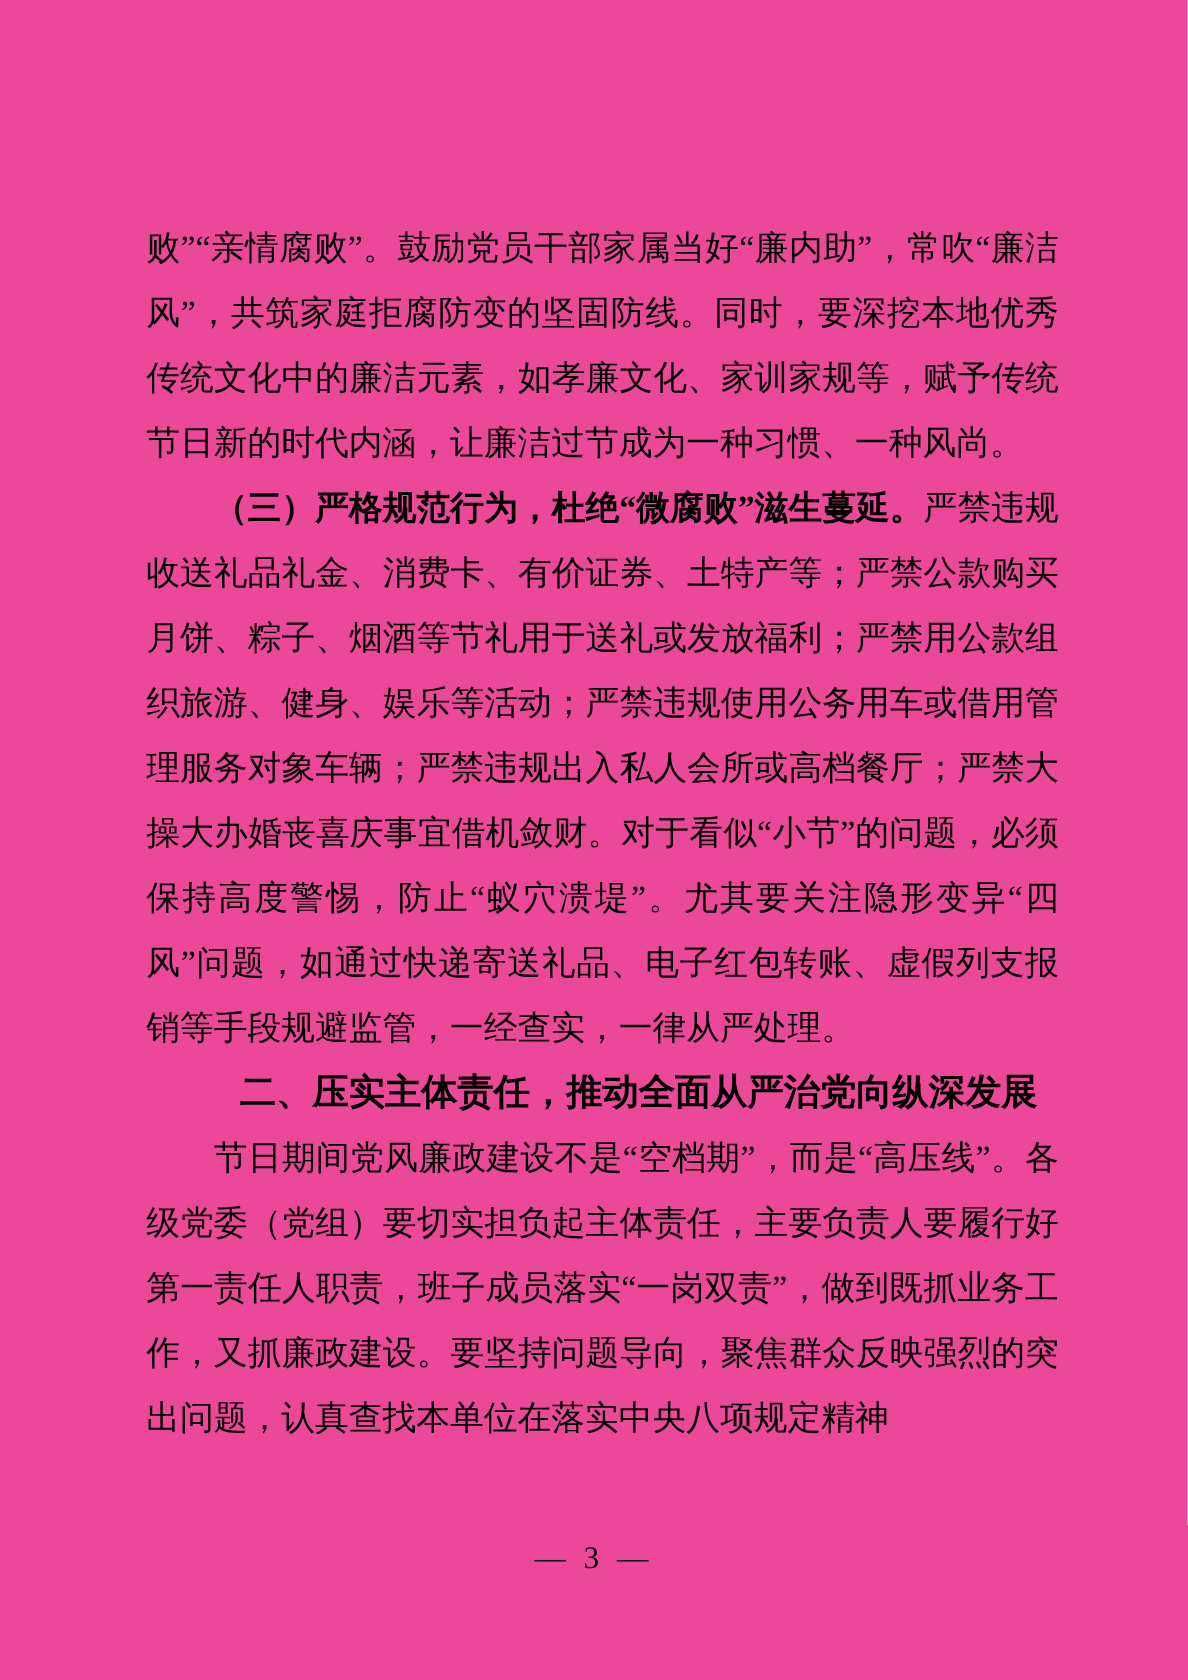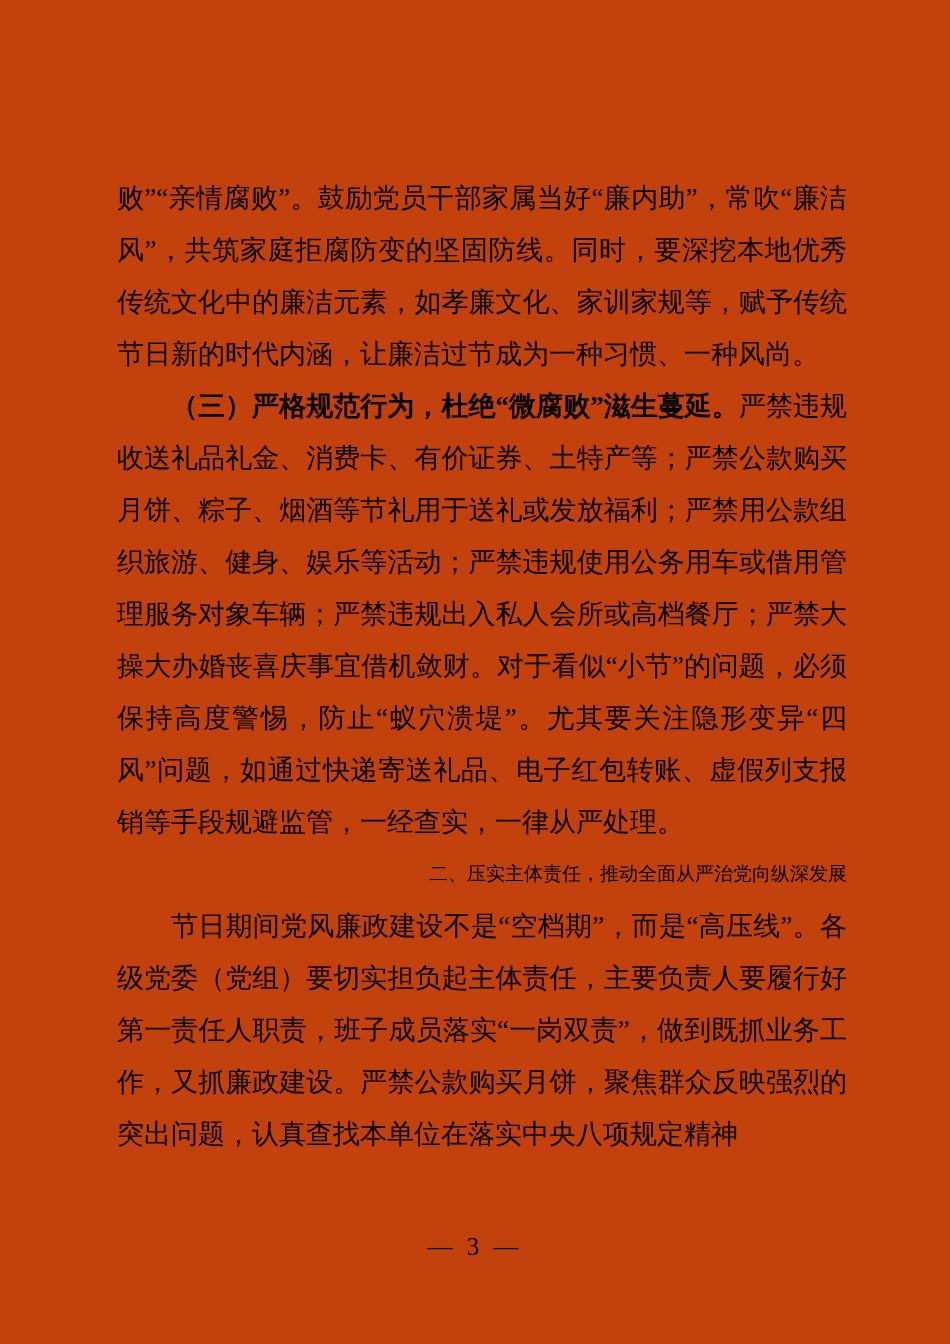--- a/index.html
+++ b/index.html
@@ -5,21 +5,21 @@
     
     * { margin: 0; padding: 0; box-sizing: border-box; }
     html, body { background: #e8e8e8; }
 
     
     .page {
       position: relative;
       width: 950px;
       height: 1344px;
       margin: 0 auto;
-      background: #c2410c;
+      background: #ec4899;
       color: #000000;
       overflow: hidden;
       font-family: "Liberation Serif", "DejaVu Serif", serif;
     }
 
     
     .body-text {
       position: absolute;
       left: 117px;
       top: 172px;
@@ -32,25 +32,25 @@
 
     .para { margin: 0; }
     .para.indent { text-indent: 2em; }
 
     
     .section-lead { font-weight: bold; margin-top: 48px; }
 
     
     .section-heading {
       font-family: "Liberation Sans", "DejaVu Sans", sans-serif;
-      font-size: 19px;
-      font-weight: normal;
+      font-size: 29px;
+      font-weight: bold;
       line-height: 52px;
       text-indent: 2em;
-      text-align: right;
+      text-align: center;
     }
 
     
     .page-number {
       position: absolute;
       left: 0;
       right: 0;
       top: 1230px;
       text-align: center;
       font-size: 25px;
@@ -70,21 +70,21 @@
       <span>败”“亲情腐败”。鼓励党员干部家属当好“廉内助”，常吹“廉洁风”，共筑家庭拒腐防变的坚固防线。同时，要深挖本地优秀传统文化中的廉洁元素，如孝廉文化、家训家规等，赋予传统节日新的时代内涵，让廉洁过节成为一种习惯、一种风尚。</span>
     </p>
 
     <p class="para indent">
       <span class="section-lead">（三）严格规范行为，杜绝“微腐败”滋生蔓延。</span><span>严禁违规收送礼品礼金、消费卡、有价证券、土特产等；严禁公款购买月饼、粽子、烟酒等节礼用于送礼或发放福利；严禁用公款组织旅游、健身、娱乐等活动；严禁违规使用公务用车或借用管理服务对象车辆；严禁违规出入私人会所或高档餐厅；严禁大操大办婚丧喜庆事宜借机敛财。对于看似“小节”的问题，必须保持高度警惕，防止“蚁穴溃堤”。尤其要关注隐形变异“四风”问题，如通过快递寄送礼品、电子红包转账、虚假列支报销等手段规避监管，一经查实，一律从严处理。</span>
     </p>
 
     <h2 class="section-heading">二、压实主体责任，推动全面从严治党向纵深发展</h2>
 
     <p class="para indent">
-      <span>节日期间党风廉政建设不是“空档期”，而是“高压线”。各级党委（党组）要切实担负起主体责任，主要负责人要履行好第一责任人职责，班子成员落实“一岗双责”，做到既抓业务工作，又抓廉政建设。严禁公款购买月饼，聚焦群众反映强烈的突出问题，认真查找本单位在落实中央八项规定精神</span>
+      <span>节日期间党风廉政建设不是“空档期”，而是“高压线”。各级党委（党组）要切实担负起主体责任，主要负责人要履行好第一责任人职责，班子成员落实“一岗双责”，做到既抓业务工作，又抓廉政建设。要坚持问题导向，聚焦群众反映强烈的突出问题，认真查找本单位在落实中央八项规定精神</span>
     </p>
 
   </main>
 
   <footer class="page-number">
     <span>— 3 —</span>
   </footer>
 
 </div>
 

